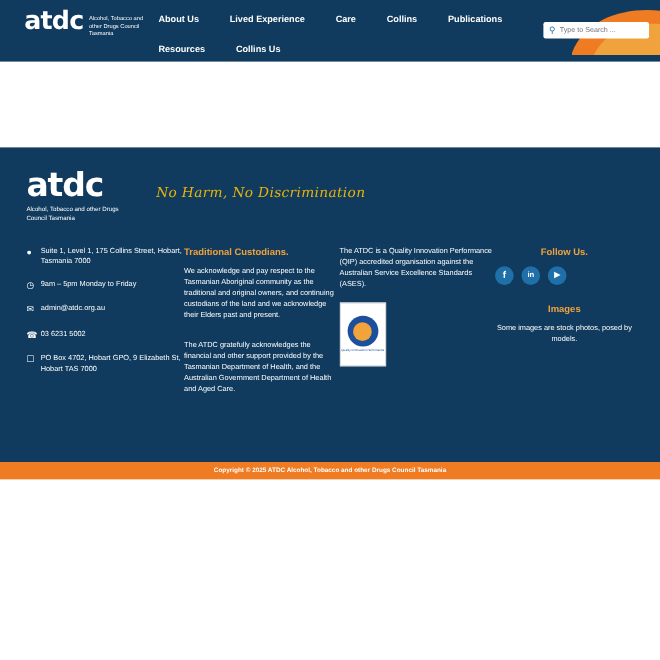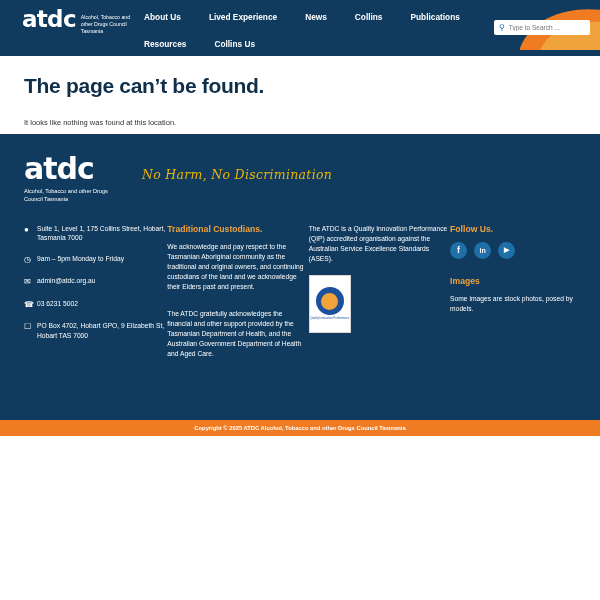--- a/index.html
+++ b/index.html
@@ -141,21 +141,21 @@
     padding-bottom: 8px;
   }
 
   .footer-cols {
     display: flex;
     margin-top: 20px;
   }
   .col-contact { width: 148px; }
   .col-trad { width: 146px; }
   .col-qip { width: 146px; }
-  .col-follow { width: 130px; }
+  .col-follow { width: 130px; text-align: center; }
 
   .contact-row {
     display: flex;
     align-items: flex-start;
     margin-bottom: 11px;
   }
   .c-icon {
     width: 13px;
     flex: none;
     color: #ffffff;
@@ -252,40 +252,36 @@
 
     <div class="logo-block">
       <div class="logo-word">atdc</div>
       <div class="logo-sub">Alcohol, Tobacco and other Drugs Council Tasmania</div>
     </div>
 
     <div class="nav">
       <div class="nav-row nav-row-1">
         <div class="nav-item nav-pos-about">About Us</div>
         <div class="nav-item">Lived Experience</div>
-        <div class="nav-item">News</div>
+        <div class="nav-item">Care</div>
         <div class="nav-item">Collins</div>
         <div class="nav-item">Publications</div>
       </div>
       <div class="nav-row nav-row-2">
         <div class="nav-item nav-pos-about">Resources</div>
         <div class="nav-item">Collins Us</div>
       </div>
     </div>
 
     <div class="search-wrap">
       <span class="search-icon">⚲</span>
       <input class="search-input" type="text" placeholder="Type to Search ..." style="">
     </div>
   </div>
 
-  <div class="main">
-    <h1 class="title">The page can’t be found.</h1>
-    <p class="subtitle">It looks like nothing was found at this location.</p>
-  </div>
 
   <div class="footer">
 
     <div class="footer-top">
       <div>
         <div class="f-logo-word">atdc</div>
         <div class="f-logo-sub">Alcohol, Tobacco and other Drugs Council Tasmania</div>
       </div>
       <div class="tagline">No Harm, No Discrimination</div>
     </div>

